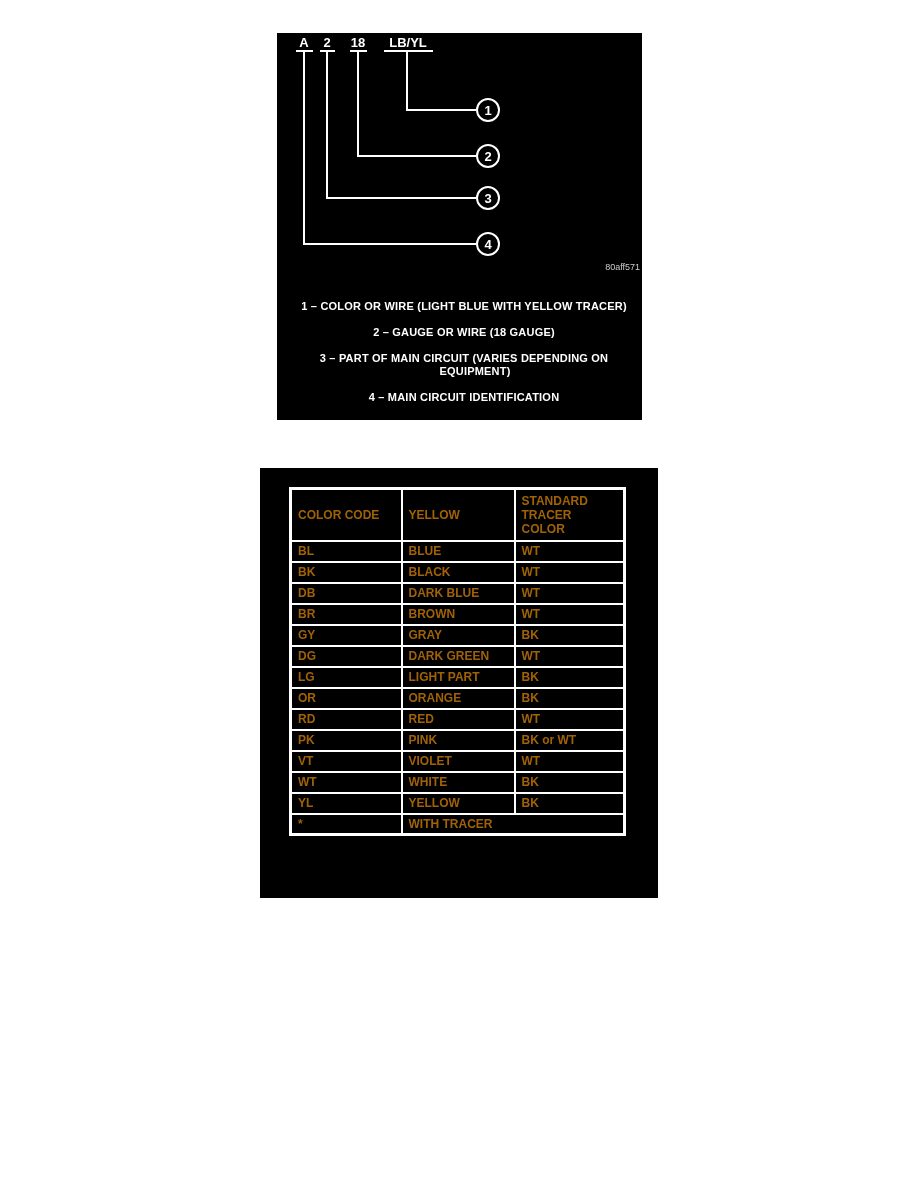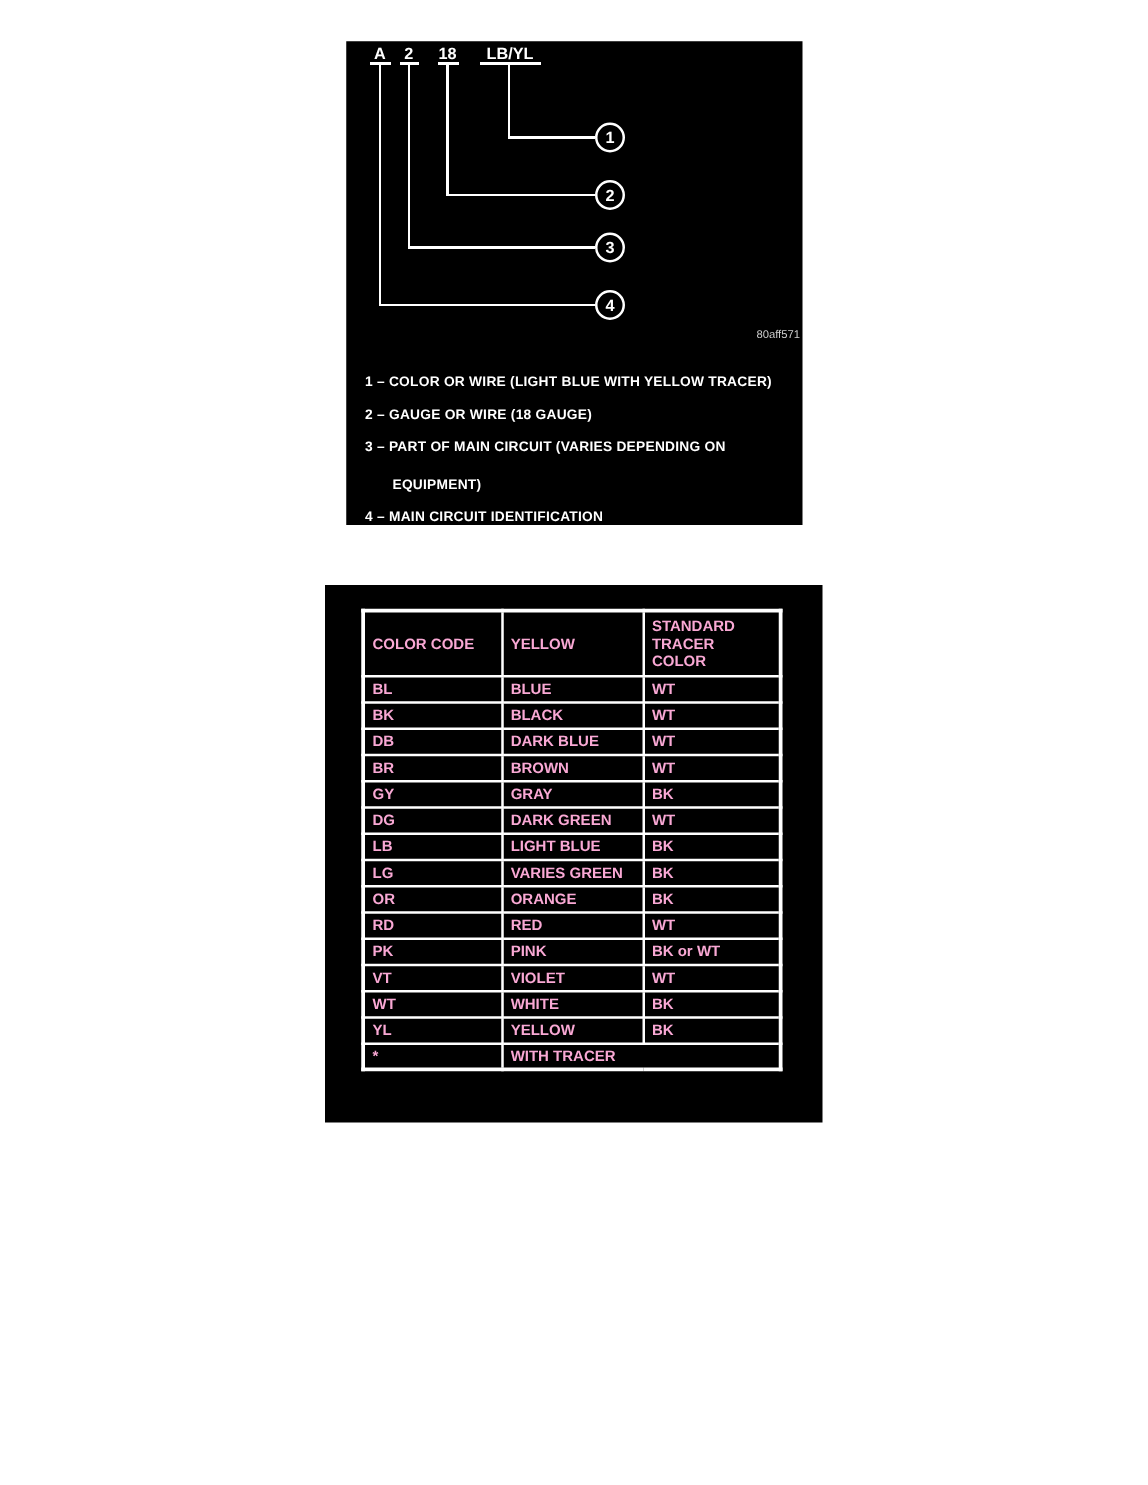--- a/index.html
+++ b/index.html
@@ -34,38 +34,39 @@
     font-family: "Liberation Sans", sans-serif;
     font-size: 9px;
   }
   .legend {
     position: absolute;
     left: 15px; top: 267px; width: 344px;
     color: #ffffff;
     font-weight: bold;
     font-size: 11px;
     letter-spacing: 0.2px;
+    text-align: center;
   }
   .legend-line { line-height: 13px; margin-bottom: 13px; white-space: nowrap; }
-  .legend-line.nogap { margin-bottom: 17px; }
+  .legend-line.nogap { margin-bottom: 0; }
   .legend-line.cont  { padding-left: 22px; }
   
   #fig2 { left: 260px; top: 468px; width: 398px; height: 430px; }
   .color-table {
     position: absolute;
     left: 29px; top: 19px;
     width: 334px;
     border-collapse: collapse;
     table-layout: fixed;
     border: 3px solid #ffffff;
     background: #000000;
   }
   .color-table th, .color-table td {
     border: 2px solid #ffffff;
-    color: #f9a8d4;
+    color: #a16207;
     font-family: "Liberation Sans", sans-serif;
     font-weight: bold;
     font-size: 12px;
     text-align: left;
     vertical-align: middle;
     padding: 1px 6px;
     overflow: hidden;
   }
   .color-table th { height: 52px; line-height: 14px; }
   .color-table td { height: 21px; line-height: 14px; white-space: nowrap; }
@@ -157,27 +158,22 @@
         <td>GY</td>
         <td>GRAY</td>
         <td>BK</td>
       </tr>
       <tr>
         <td>DG</td>
         <td>DARK GREEN</td>
         <td>WT</td>
       </tr>
       <tr>
-        <td>LB</td>
-        <td>LIGHT BLUE</td>
-        <td>BK</td>
-      </tr>
-      <tr>
         <td>LG</td>
-        <td>VARIES GREEN</td>
+        <td>LIGHT PART</td>
         <td>BK</td>
       </tr>
       <tr>
         <td>OR</td>
         <td>ORANGE</td>
         <td>BK</td>
       </tr>
       <tr>
         <td>RD</td>
         <td>RED</td>

